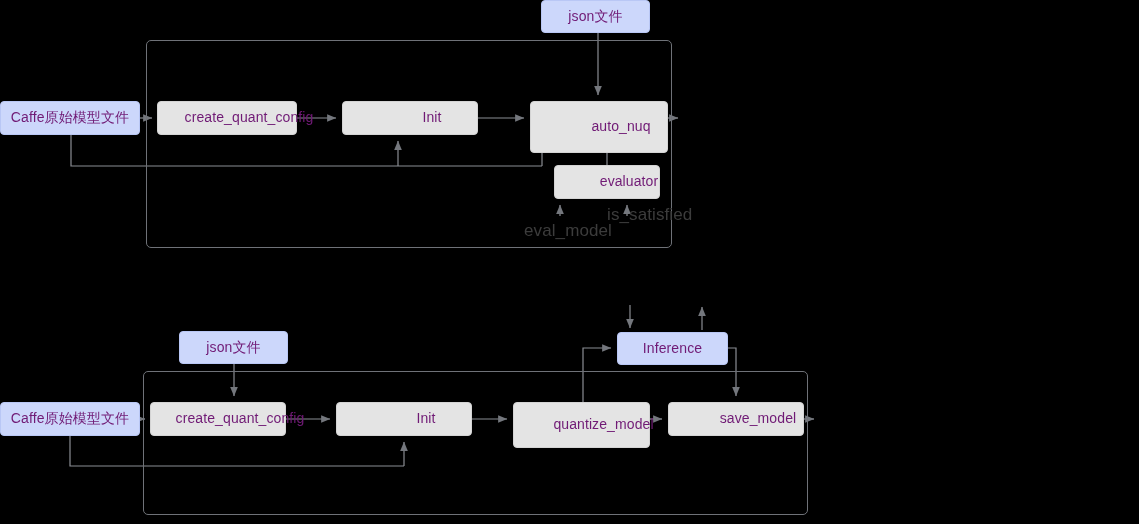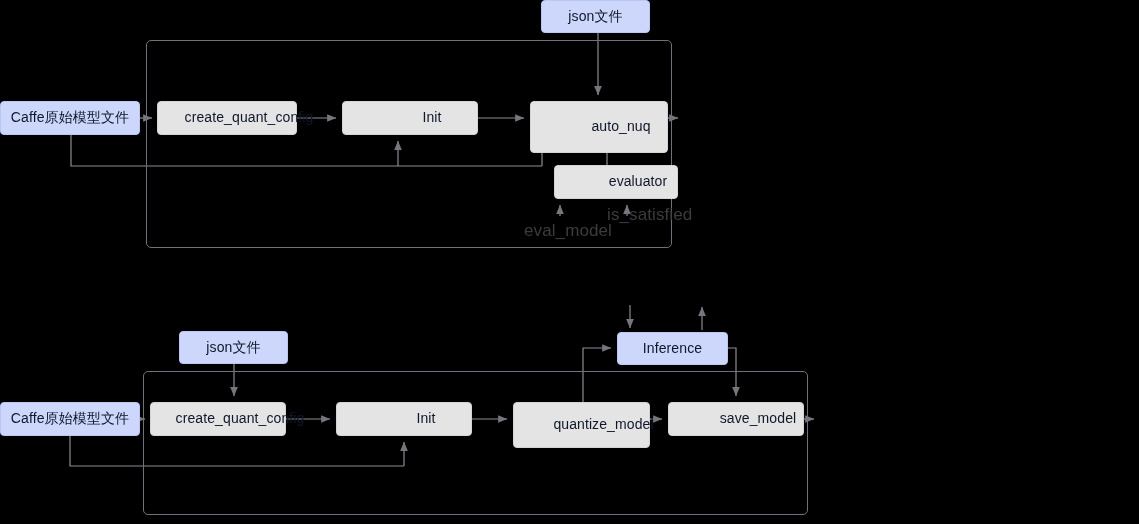--- a/index.html
+++ b/index.html
@@ -30,21 +30,21 @@
   .node {
     position: absolute;
     box-sizing: border-box;
     display: flex;
     align-items: center;
     justify-content: center;
     text-align: center;
     border-radius: 4px;
     font-size: 14px;
     line-height: 1.1;
-    color: #0f172a;
+    color: #701a75;
     letter-spacing: 0.1px;
     white-space: nowrap;
   }
   .node.gray {
     background: #e4e4e4;
     border: 1px solid #d4d4d4;
     padding-left: 44px;
   }
   .node.blue {
     background: #ccd7fb;
@@ -134,21 +134,21 @@
   </div>
 
   <div class="node gray" style="left:342px; top:101px; width:136px; height:34px;">
     <span>Init</span>
   </div>
 
   <div class="node gray" style="left:530px; top:101px; width:138px; height:52px;">
     <span>auto_nuq</span>
   </div>
 
-  <div class="node gray" style="left:554px; top:165px; width:124px; height:34px;">
+  <div class="node gray" style="left:554px; top:165px; width:106px; height:34px;">
     <span>evaluator</span>
   </div>
 
   <div class="node blue" style="left:541px; top:0px; width:109px; height:33px;">
     <span>json文件</span>
   </div>
 
   <div class="port-label" style="left:524px; top:221px;">
     <span>eval_model</span>
   </div>

